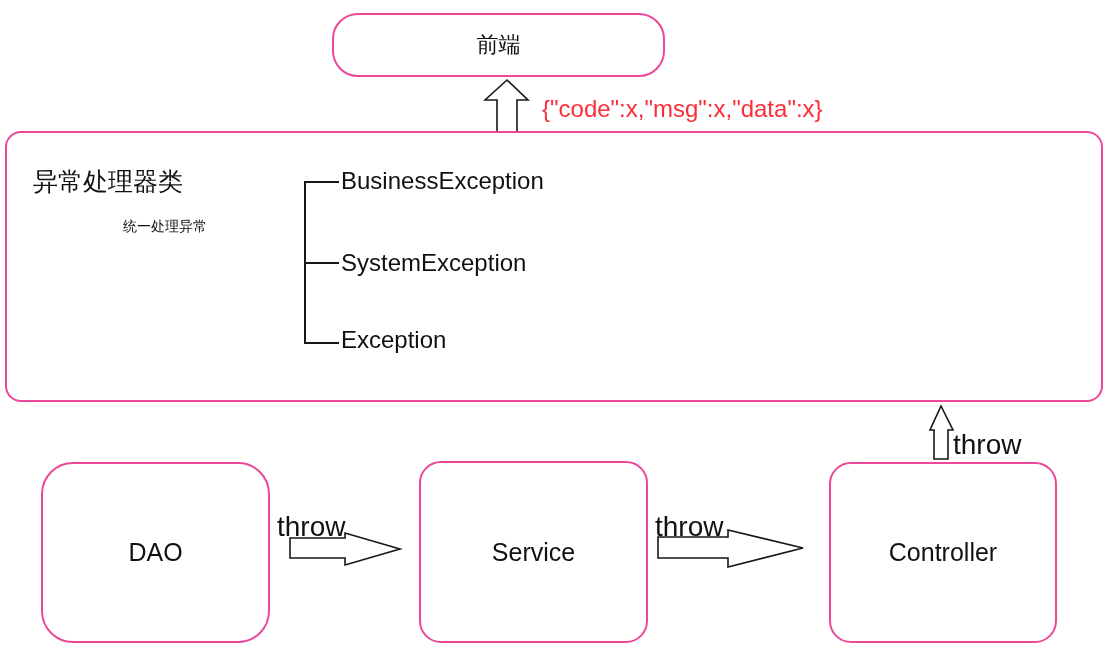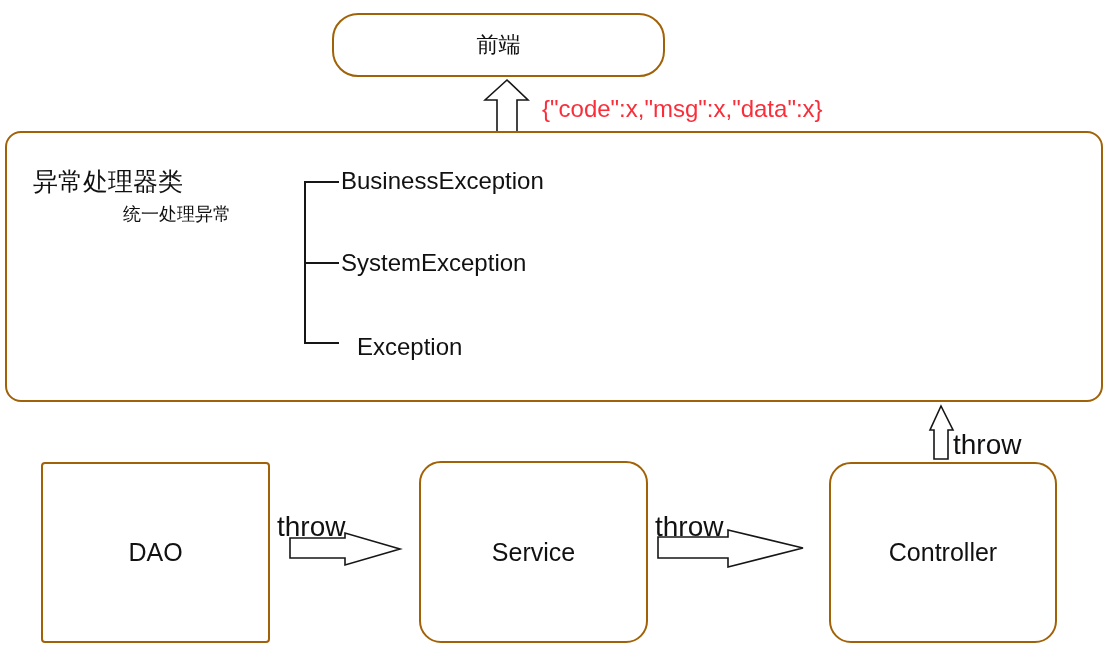--- a/index.html
+++ b/index.html
@@ -7,41 +7,41 @@
     position: relative;
     width: 1108px;
     height: 651px;
     background: #ffffff;
     font-family: "Liberation Sans", "DejaVu Sans", sans-serif;
     color: #111111;
     overflow: hidden;
   }
   .box {
     position: absolute;
-    border: 2px solid #a16207;
+    border: 2px solid #ec4899;
     background: #ffffff;
     box-sizing: border-box;
     display: flex;
     align-items: center;
     justify-content: center;
   }
   .frontend-box { left: 332px; top: 13px; width: 333px; height: 64px; border-radius: 26px; font-size: 22px; }
   .handler-box  { left: 5px;  top: 131px; width: 1098px; height: 271px; border-radius: 16px; }
-  .dao-box        { left: 41px;  top: 462px; width: 229px; height: 181px; border-radius: 4px; font-size: 25px; }
+  .dao-box        { left: 41px;  top: 462px; width: 229px; height: 181px; border-radius: 32px; font-size: 25px; }
   .service-box    { left: 419px; top: 461px; width: 229px; height: 182px; border-radius: 22px; font-size: 25px; }
   .controller-box { left: 829px; top: 462px; width: 228px; height: 181px; border-radius: 22px; font-size: 25px; }
 
   .t { position: absolute; line-height: 1.1; white-space: nowrap; }
   .json-label      { left: 542px; top: 96px;  font-size: 24px; }
   .handler-title   { left: 33px;  top: 168px; font-size: 25px; }
-  .handler-subtitle{ left: 123px; top: 205px; font-size: 18px; }
+  .handler-subtitle{ left: 123px; top: 219px; font-size: 14px; }
   .exc  { left: 341px; font-size: 24px; }
   .exc1 { top: 168px; }
   .exc2 { top: 250px; }
-  .exc3 { top: 334px; margin-left: 16px; }
+  .exc3 { top: 327px; }
   .throw-label { font-size: 28px; }
   .throw1 { left: 277px; top: 512px; }
   .throw2 { left: 655px; top: 512px; }
   .throw3 { left: 953px; top: 430px; }
 
   .line { position: absolute; background: #161616; }
   .tree-v  { left: 304px; top: 181px; width: 2px;  height: 163px; }
   .tree-h1 { left: 305px; top: 181px; width: 34px; height: 2px; }
   .tree-h2 { left: 305px; top: 262px; width: 34px; height: 2px; }
   .tree-h3 { left: 305px; top: 342px; width: 34px; height: 2px; }

